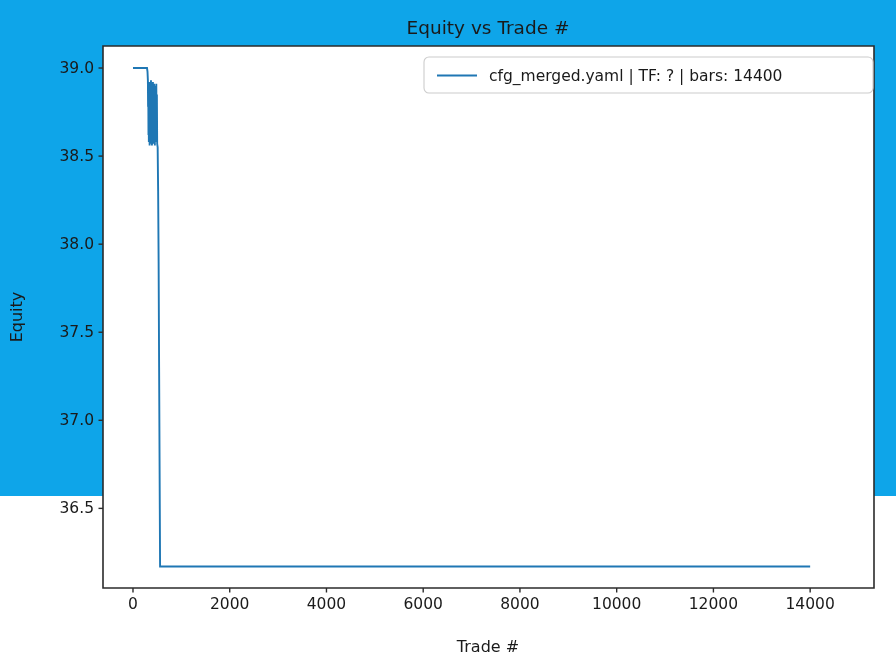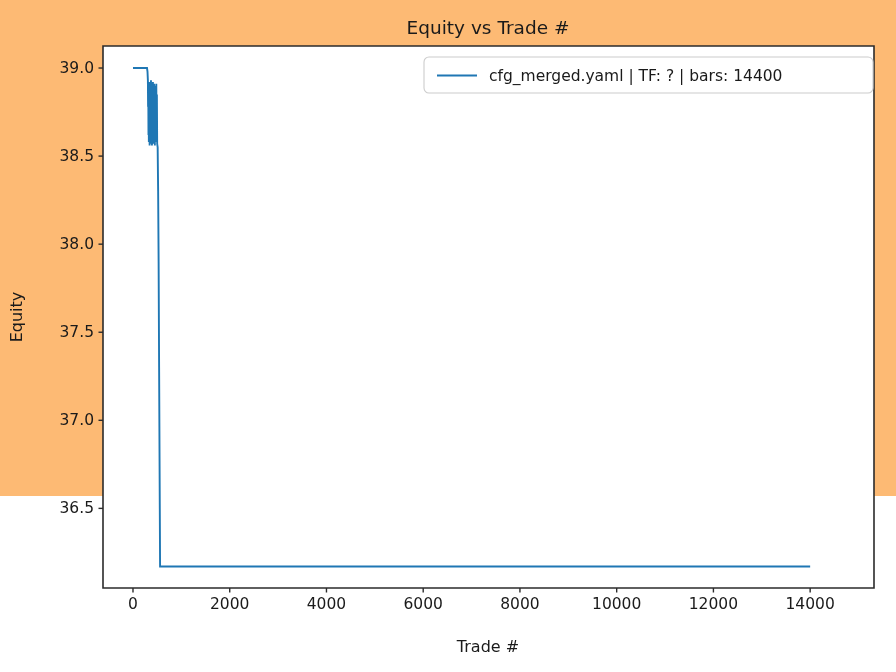--- a/index.html
+++ b/index.html
@@ -10,21 +10,21 @@
   body {
     width: 896px;
     height: 672px;
     font-family: "DejaVu Sans", sans-serif;
     overflow: hidden;
   }
   #figure {
     position: relative;
     width: 896px;
     height: 496px;
-    background: #fdba74;
+    background: #0ea5e9;
   }
   #plot-svg {
     position: absolute;
     left: 0;
     top: 0;
     width: 896px;
     height: 672px;
   }
   .axis-line {
     stroke: #2b2b2b;

